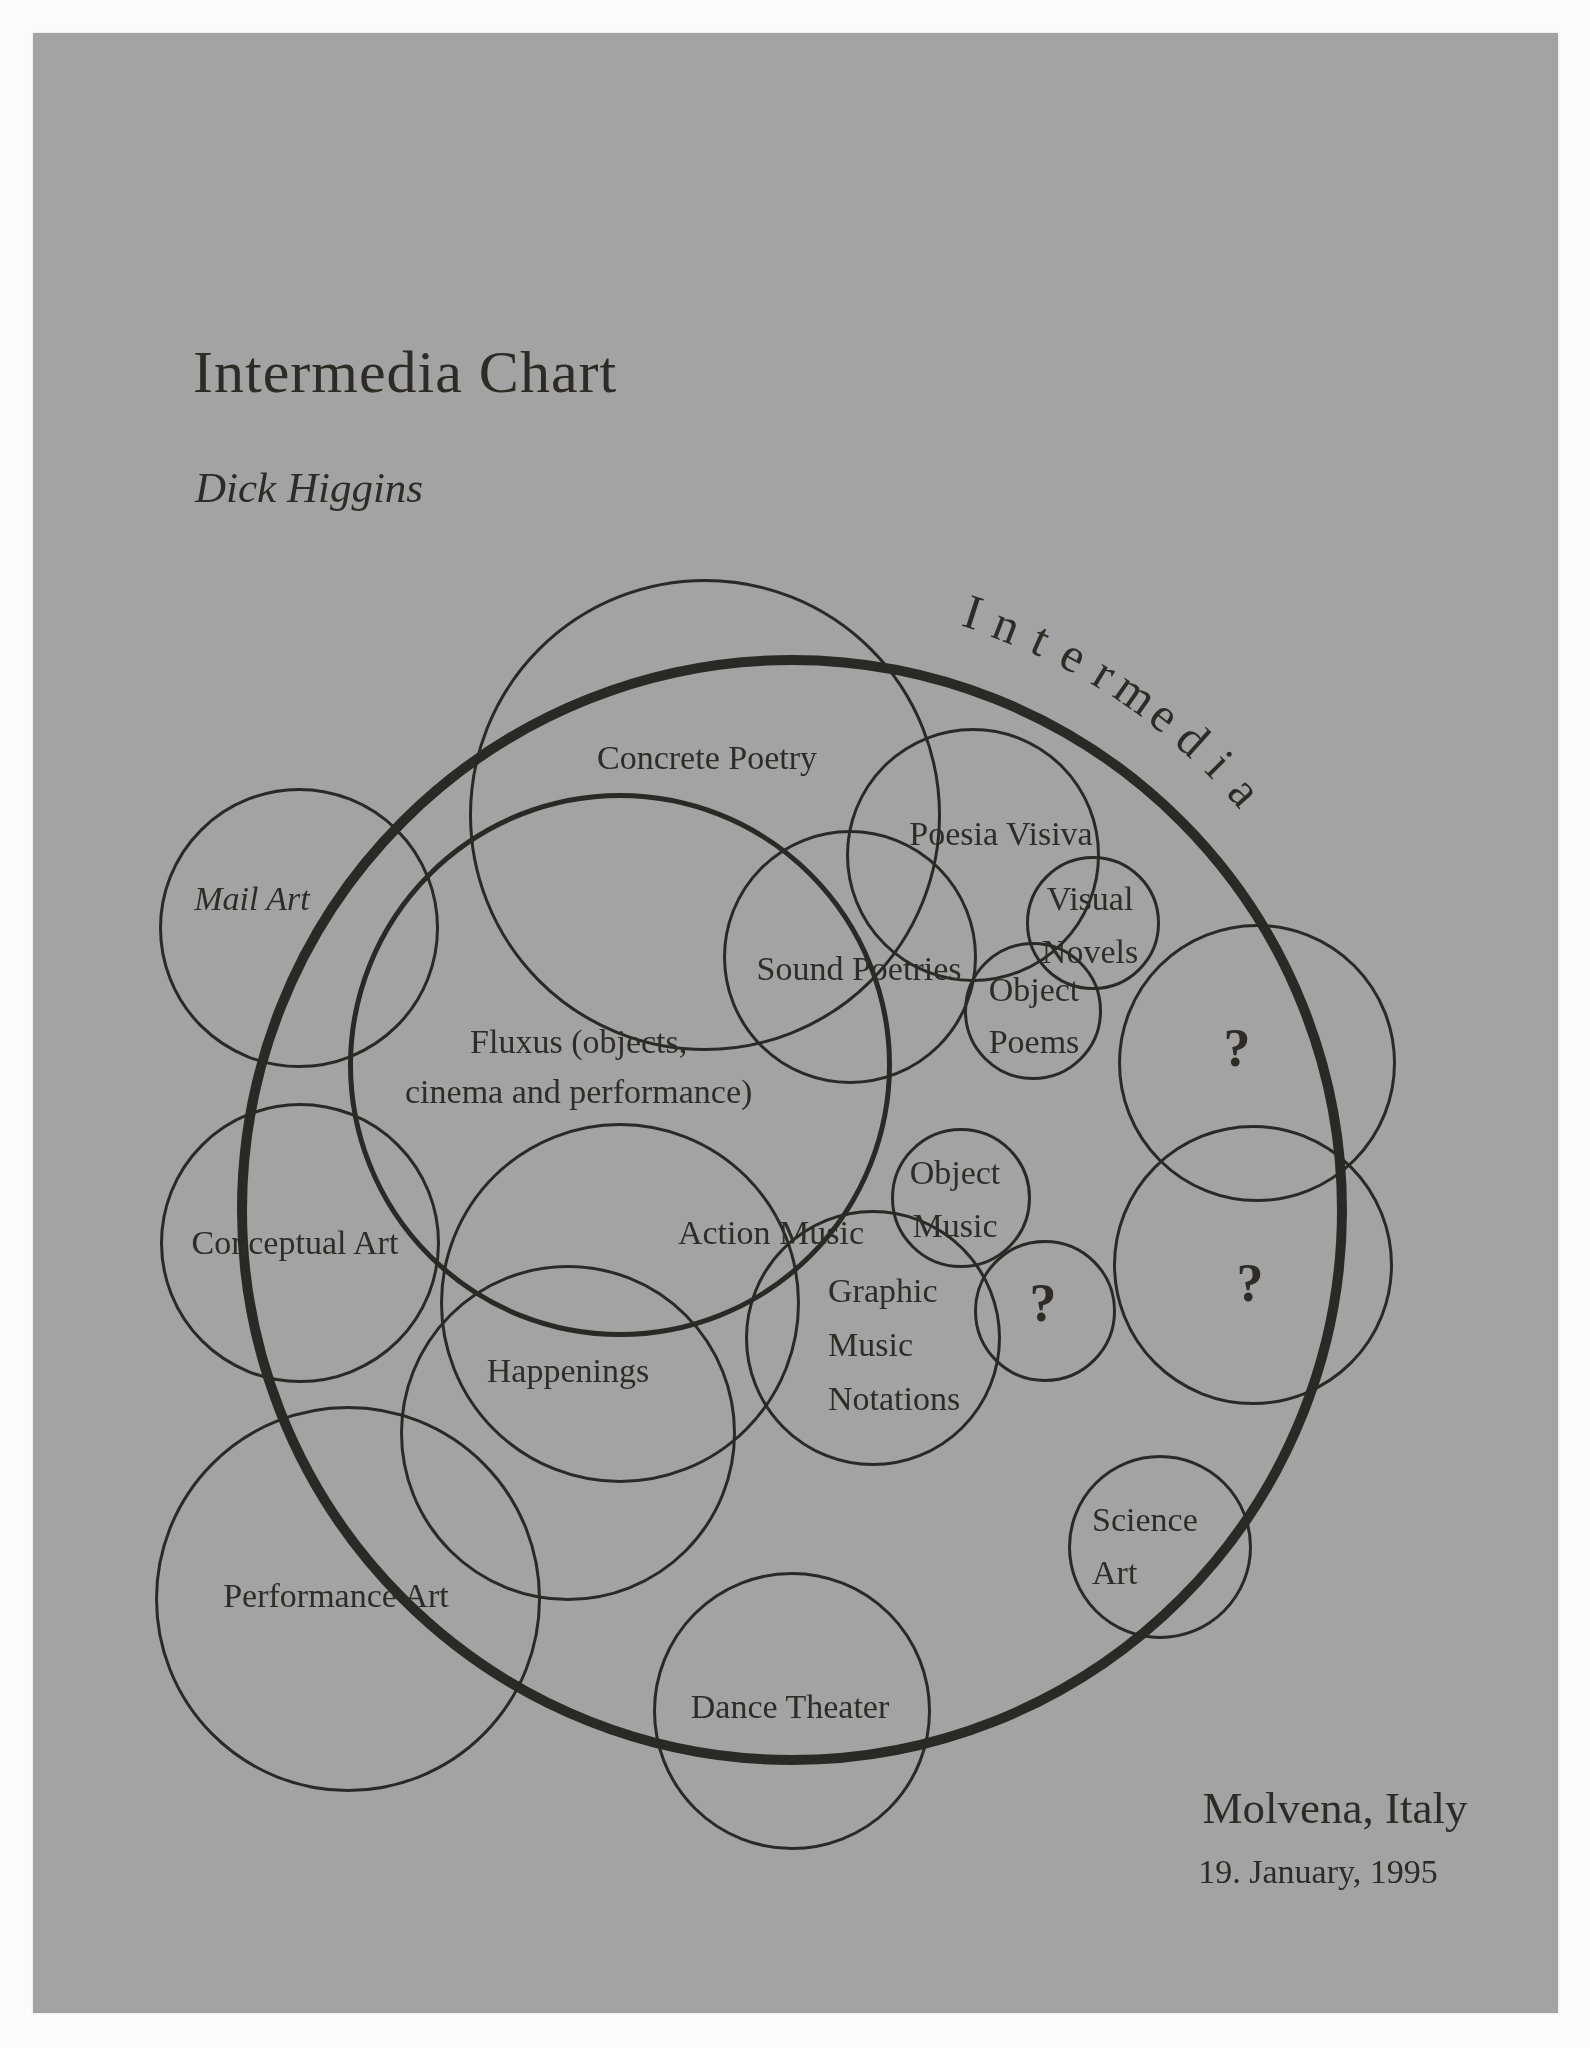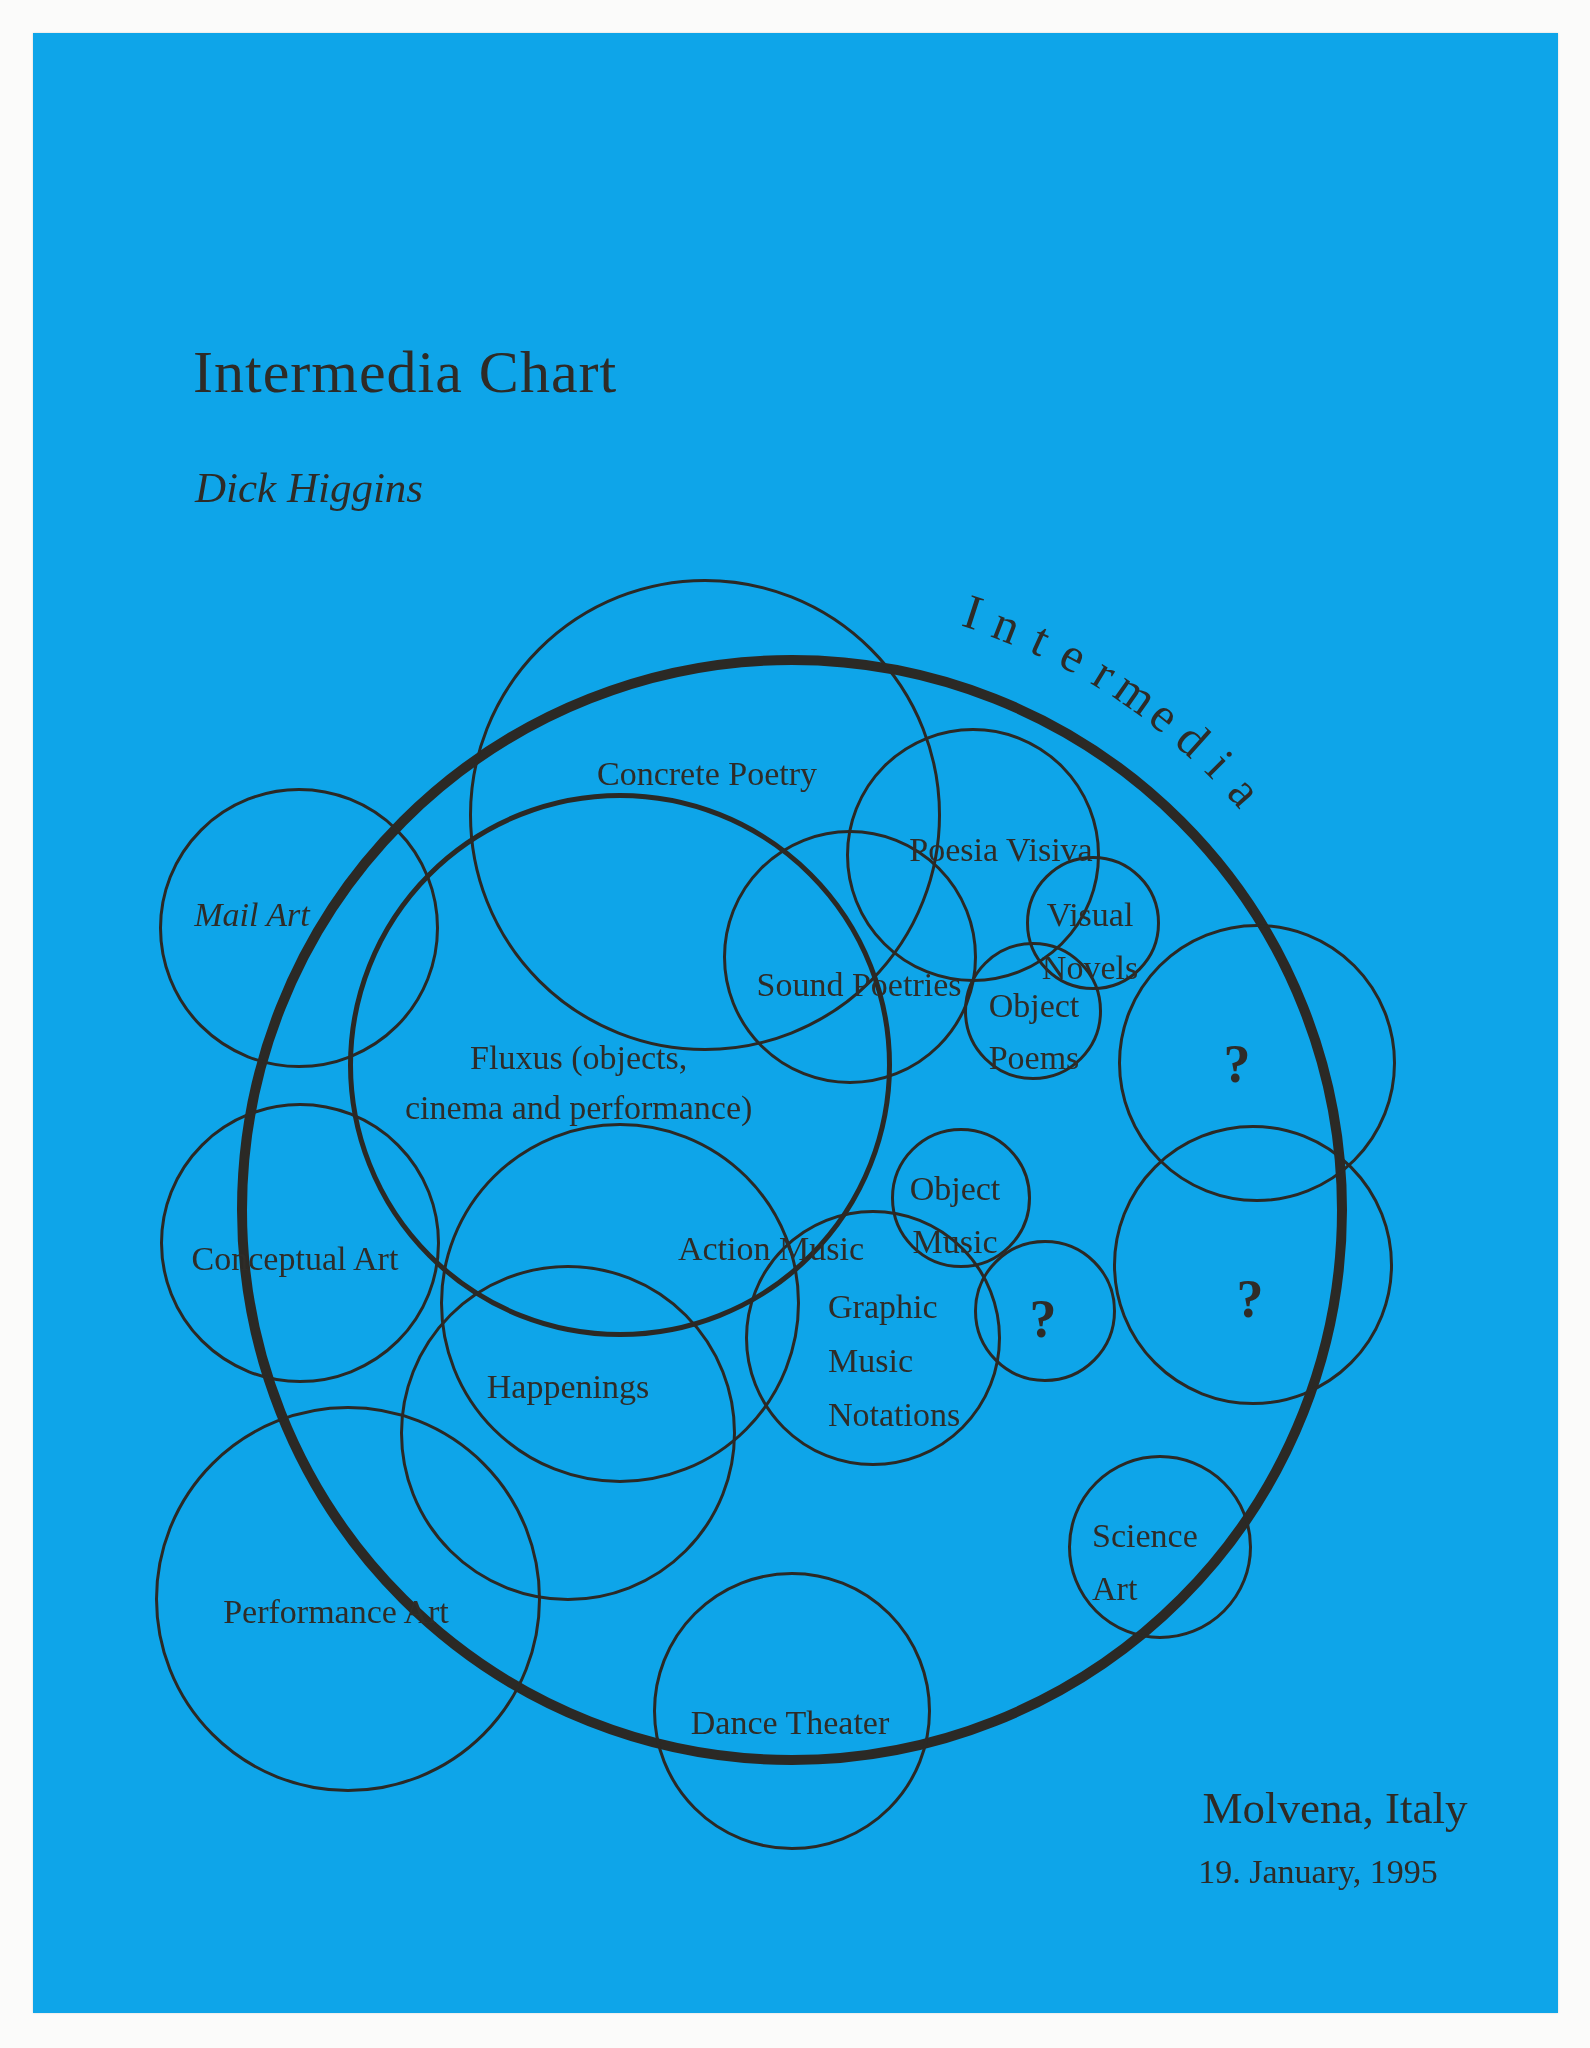--- a/index.html
+++ b/index.html
@@ -1,27 +1,27 @@
 <!DOCTYPE html>
 <html><head>
 <meta charset="utf-8">
 <style>
   html,body{margin:0;padding:0;}
   body{width:1590px;height:2048px;background:#fbfbfa;overflow:hidden;
        font-family:"Liberation Serif","DejaVu Serif",serif;}
   #canvas{position:relative;width:1590px;height:2048px;}
   #paper{position:absolute;left:33px;top:33px;width:1525px;height:1980px;
-         background:#0ea5e9;box-shadow:0 0 2px rgba(0,0,0,.15);}
+         background:#a3a3a3;box-shadow:0 0 2px rgba(0,0,0,.15);}
   .hdr{position:absolute;color:#2e2b27;white-space:nowrap;}
   #title{left:160px;top:305px;font-size:60px;letter-spacing:1px;}
   #author{left:162px;top:430px;font-size:43px;font-style:italic;}
   #place{left:1302px;top:1775px;font-size:45px;transform:translate(-50%,-50%);}
   #date{left:1285px;top:1839px;font-size:34px;transform:translate(-50%,-50%);}
   .circle{position:absolute;border-radius:50%;border-style:solid;border-color:#2b2925;}
-  .lbl{position:absolute;color:#2f2c28;font-size:34px;white-space:nowrap;margin-top:16px;}
+  .lbl{position:absolute;color:#2f2c28;font-size:34px;white-space:nowrap;}
   .lbl.center{transform:translateX(-50%);text-align:center;}
   .lbl .ln{display:block;}
   .lbl.q{font-size:54px;font-weight:bold;}
   .arcChar{position:absolute;color:#2e2b27;font-size:49px;}
 </style>
 </head>
 <body>
 
 <div id="canvas">
   <div id="paper">

